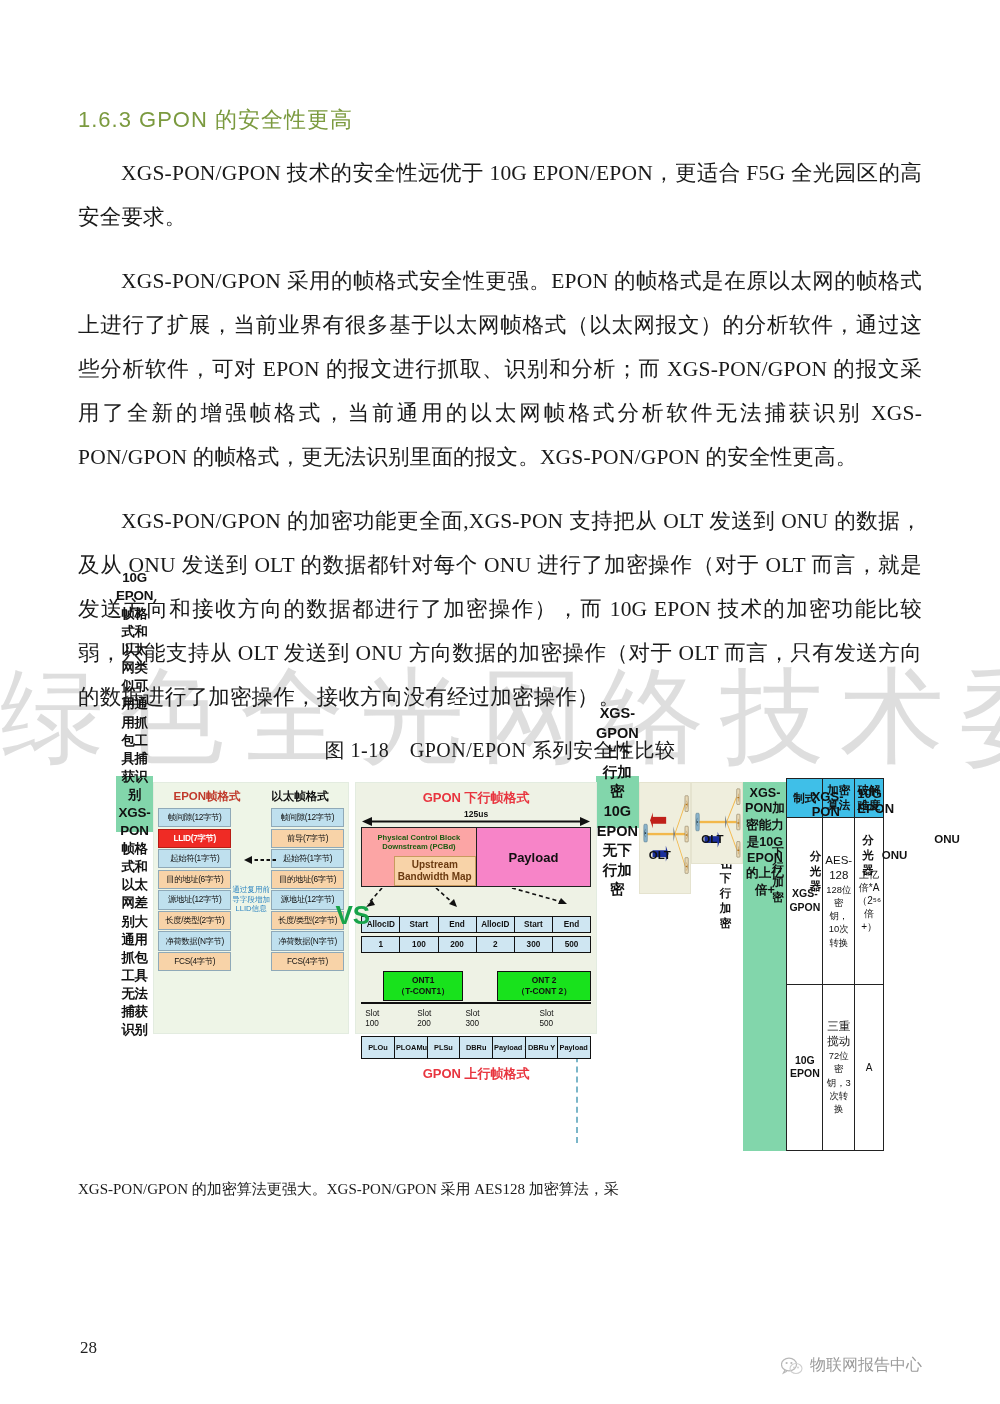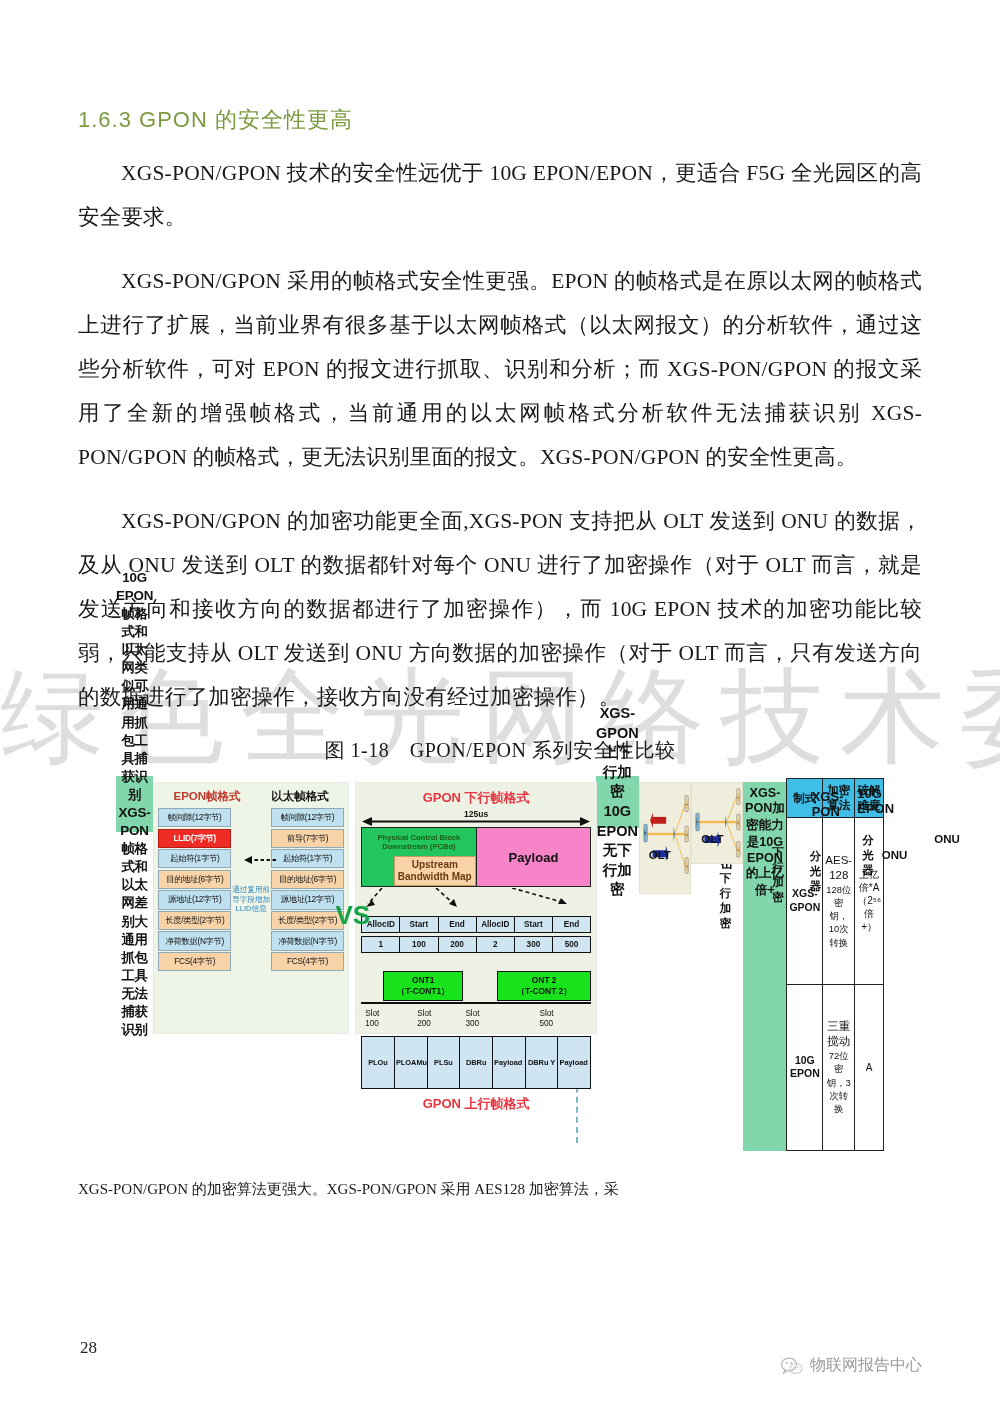--- a/index.html
+++ b/index.html
@@ -125,21 +125,21 @@
     font-weight:bold;font-size:13px;color:#e8353f;margin:2px 0 2px 0;
   }
   .gpon-title.bottom{margin:6px 0 0 0;}
   .us-label{
     text-align:center;font-family:"Liberation Sans","DejaVu Sans",sans-serif;
     font-size:8.5px;font-weight:bold;color:#111;margin-bottom:-2px;
   }
   .dbl-arrow{display:block;margin:0 auto;}
   .dsframe{display:flex;height:58px;border:1.5px solid #222;margin-top:1px;}
   .pcbd{
-    width:50%;background:#22c55e;position:relative;
+    width:50%;background:#fca5a5;position:relative;
     font-family:"Liberation Sans","DejaVu Sans",sans-serif;
     font-size:7.6px;font-weight:bold;color:#1d5c11;text-align:center;
     padding-top:5px;box-sizing:border-box;line-height:1.25;
   }
   .ubm{
     position:absolute;left:28%;bottom:0;width:72%;height:30px;
     background:#f8d3a8;border:1px solid #c99a5e;box-sizing:border-box;
     font-size:10px;color:#6b3a10;display:flex;align-items:center;
     justify-content:center;text-align:center;line-height:1.2;font-weight:bold;
   }
@@ -169,21 +169,21 @@
   .baseline{position:absolute;left:0;right:0;bottom:-3px;height:2.5px;background:#111;}
   .slot-row{display:flex;margin-top:8px;padding:0 4px;}
   .slot{
     font-family:"Liberation Sans","DejaVu Sans",sans-serif;
     font-size:8.2px;color:#111;line-height:1.25;
   }
   .us-table{display:flex;border:1.5px solid #111;background:#cfe6f2;margin-top:6px;}
   .us-table div{
     flex:1;text-align:center;border-right:1.5px solid #111;
     font-family:"Liberation Sans","DejaVu Sans",sans-serif;
-    font-size:7.4px;font-weight:bold;padding:21px 1px;color:#111;
+    font-size:7.4px;font-weight:bold;padding:6px 1px;color:#111;
     white-space:nowrap;overflow:hidden;
   }
   .us-table div:last-child{border-right:none;}
 
   
   .diag-panel{
     background:#efeedd;margin-top:6px;position:relative;
     border:1px solid #e5e3cf;box-sizing:border-box;
   }
   .diag-top{height:112px;}

